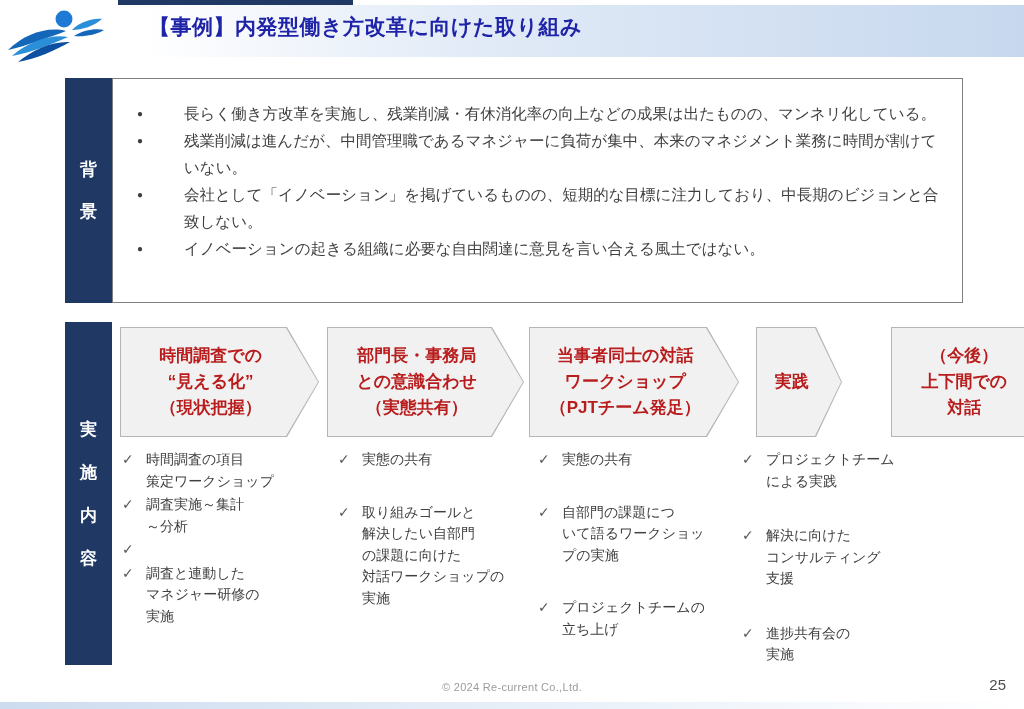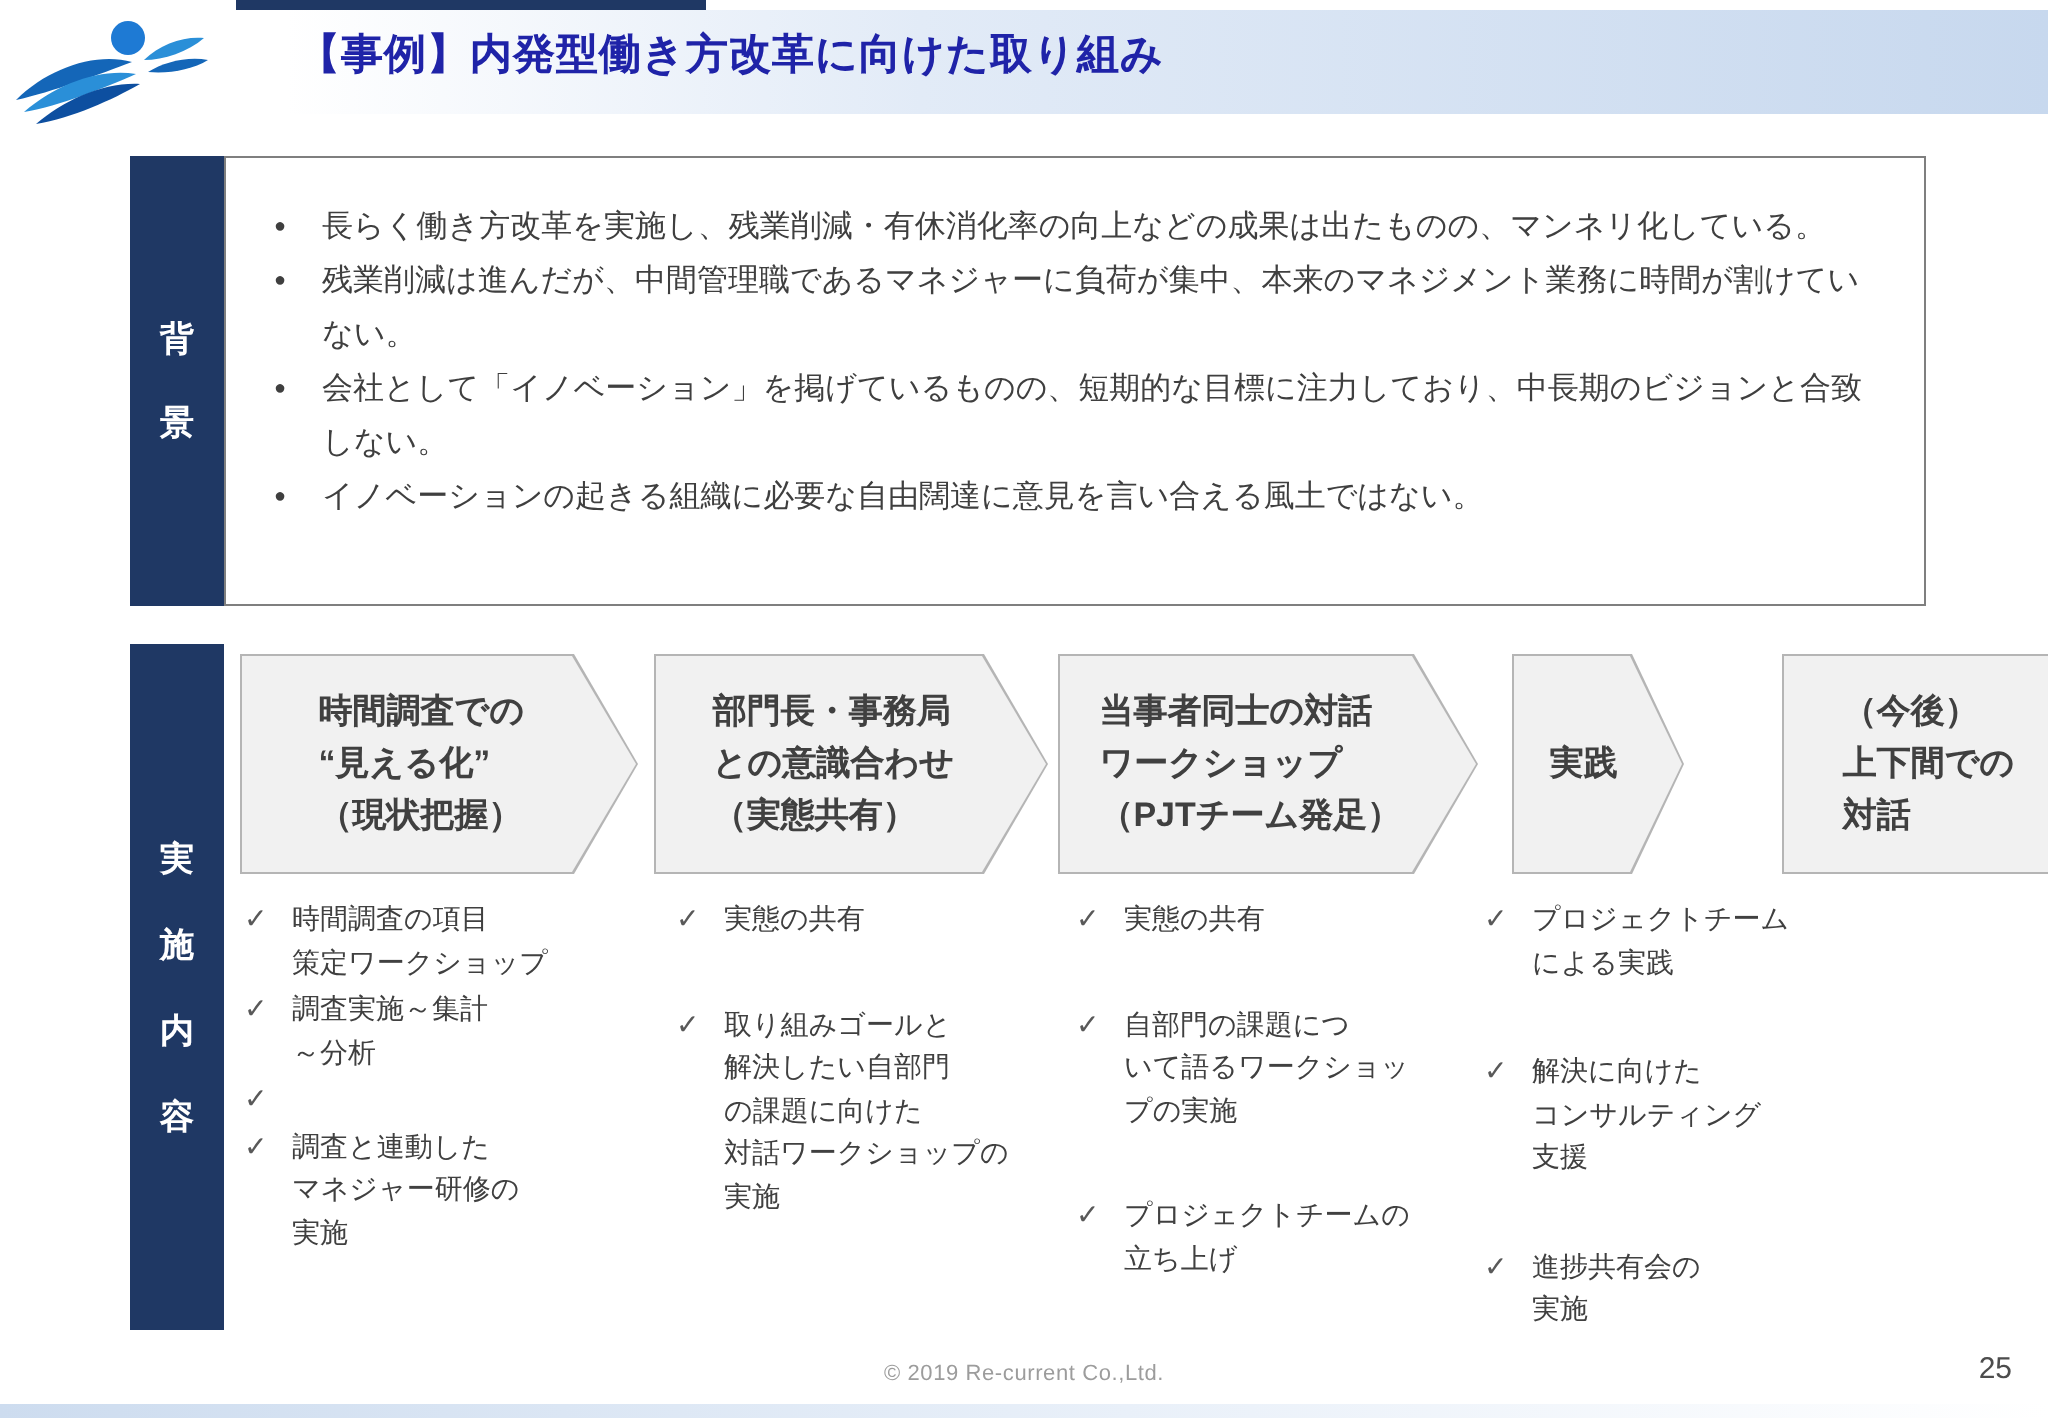--- a/index.html
+++ b/index.html
@@ -47,38 +47,38 @@
   .v-label.impl-label { left:65px; top:322px; width:47px; height:343px; line-height:43px; }
 
   
   .bg-box {
     position:absolute; left:112px; top:78px; width:851px; height:225px;
     background:#ffffff; border:1px solid #7f7f7f;
     padding:21px 18px 0 24px;
   }
   .bullet-item { display:flex; color:#3f3f3f; font-size:15.5px; line-height:27px; }
   .bullet-marker { width:24px; flex:0 0 24px; font-size:10px; line-height:27px; color:#3f3f3f; }
-  .bullet-text { flex:1; }
+  .bullet-text { flex:1;margin-left:23px; }
 
   
   .arrow {
     position:absolute; top:327px; height:110px;
     --tip:32px;
     background:#b5b5b5;
     clip-path: polygon(0 0, calc(100% - var(--tip)) 0, 100% 50%, calc(100% - var(--tip)) 100%, 0 100%);
   }
   .arrow .arrow-inner {
     position:absolute; inset:1px;
     background:#f1f1f1;
     clip-path: polygon(0 0, calc(100% - var(--tip)) 0, 100% 50%, calc(100% - var(--tip)) 100%, 0 100%);
     display:flex; align-items:center; justify-content:center;
   }
   .arrow .step-title {
-    font-weight:bold; color:#404040; font-size:17px; line-height:26px;
-    white-space:pre-line;
+    font-weight:bold; color:#b91c1c; font-size:17px; line-height:26px;
+    text-align:center; white-space:pre-line;
     padding-right: calc(var(--tip) * 0.55);
   }
   .arrow-1 { left:120px; width:199px; }
   .arrow-2 { left:327px; width:197px; }
   .arrow-3 { left:529px; width:210px; }
   .arrow-4 { left:756px; width:86px;font-family:Liberation Serif, serif; --tip:26px; }
   .arrow-5 { left:891px; width:162px; --tip:28px; }
 
   
   .check-col { position:absolute; top:449px; }
@@ -255,17 +255,17 @@
 コンサルティング
 支援</span>
     </div>
     <div class="check-item">
       <span class="check-icon">✓</span>
       <span class="check-text">進捗共有会の
 実施</span>
     </div>
   </div>
 
-  <div class="footer-copyright">© 2019 Re-current Co.,Ltd.</div>
+  <div class="footer-copyright">© 2024 Re-current Co.,Ltd.</div>
   <div class="page-number">25</div>
   <div class="bottom-strip"></div>
 
 </div>
 
 </body></html>

